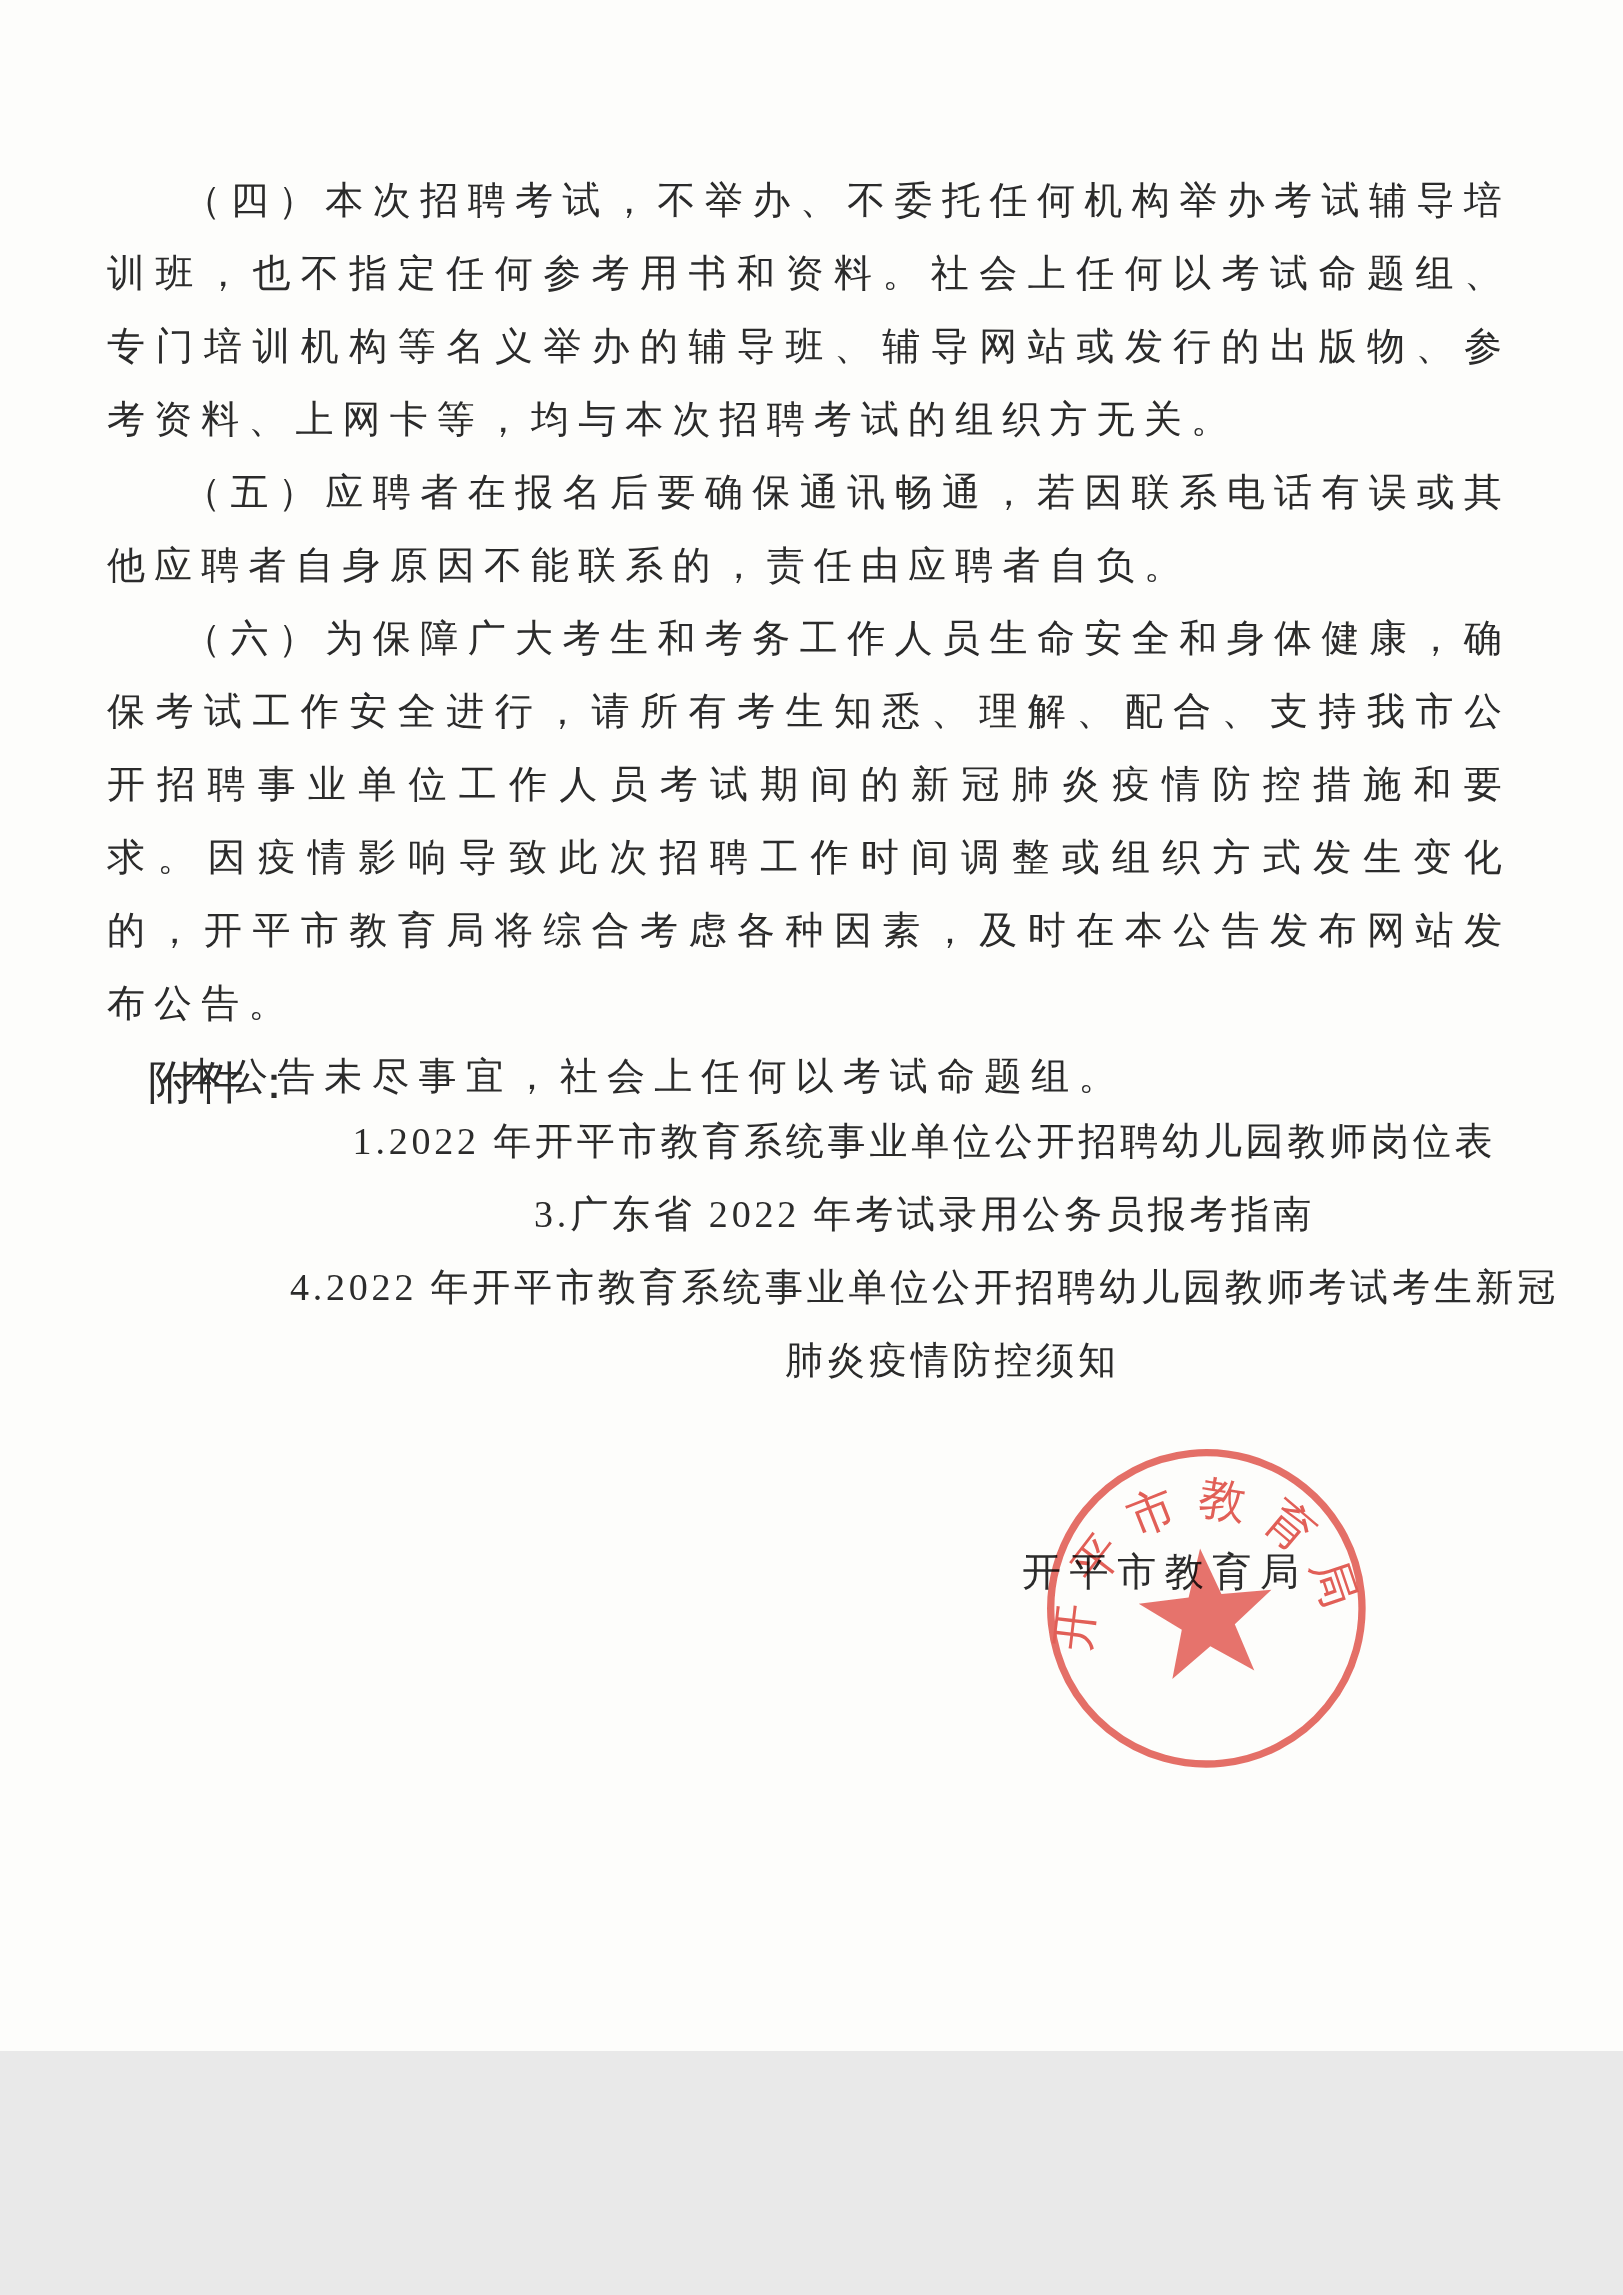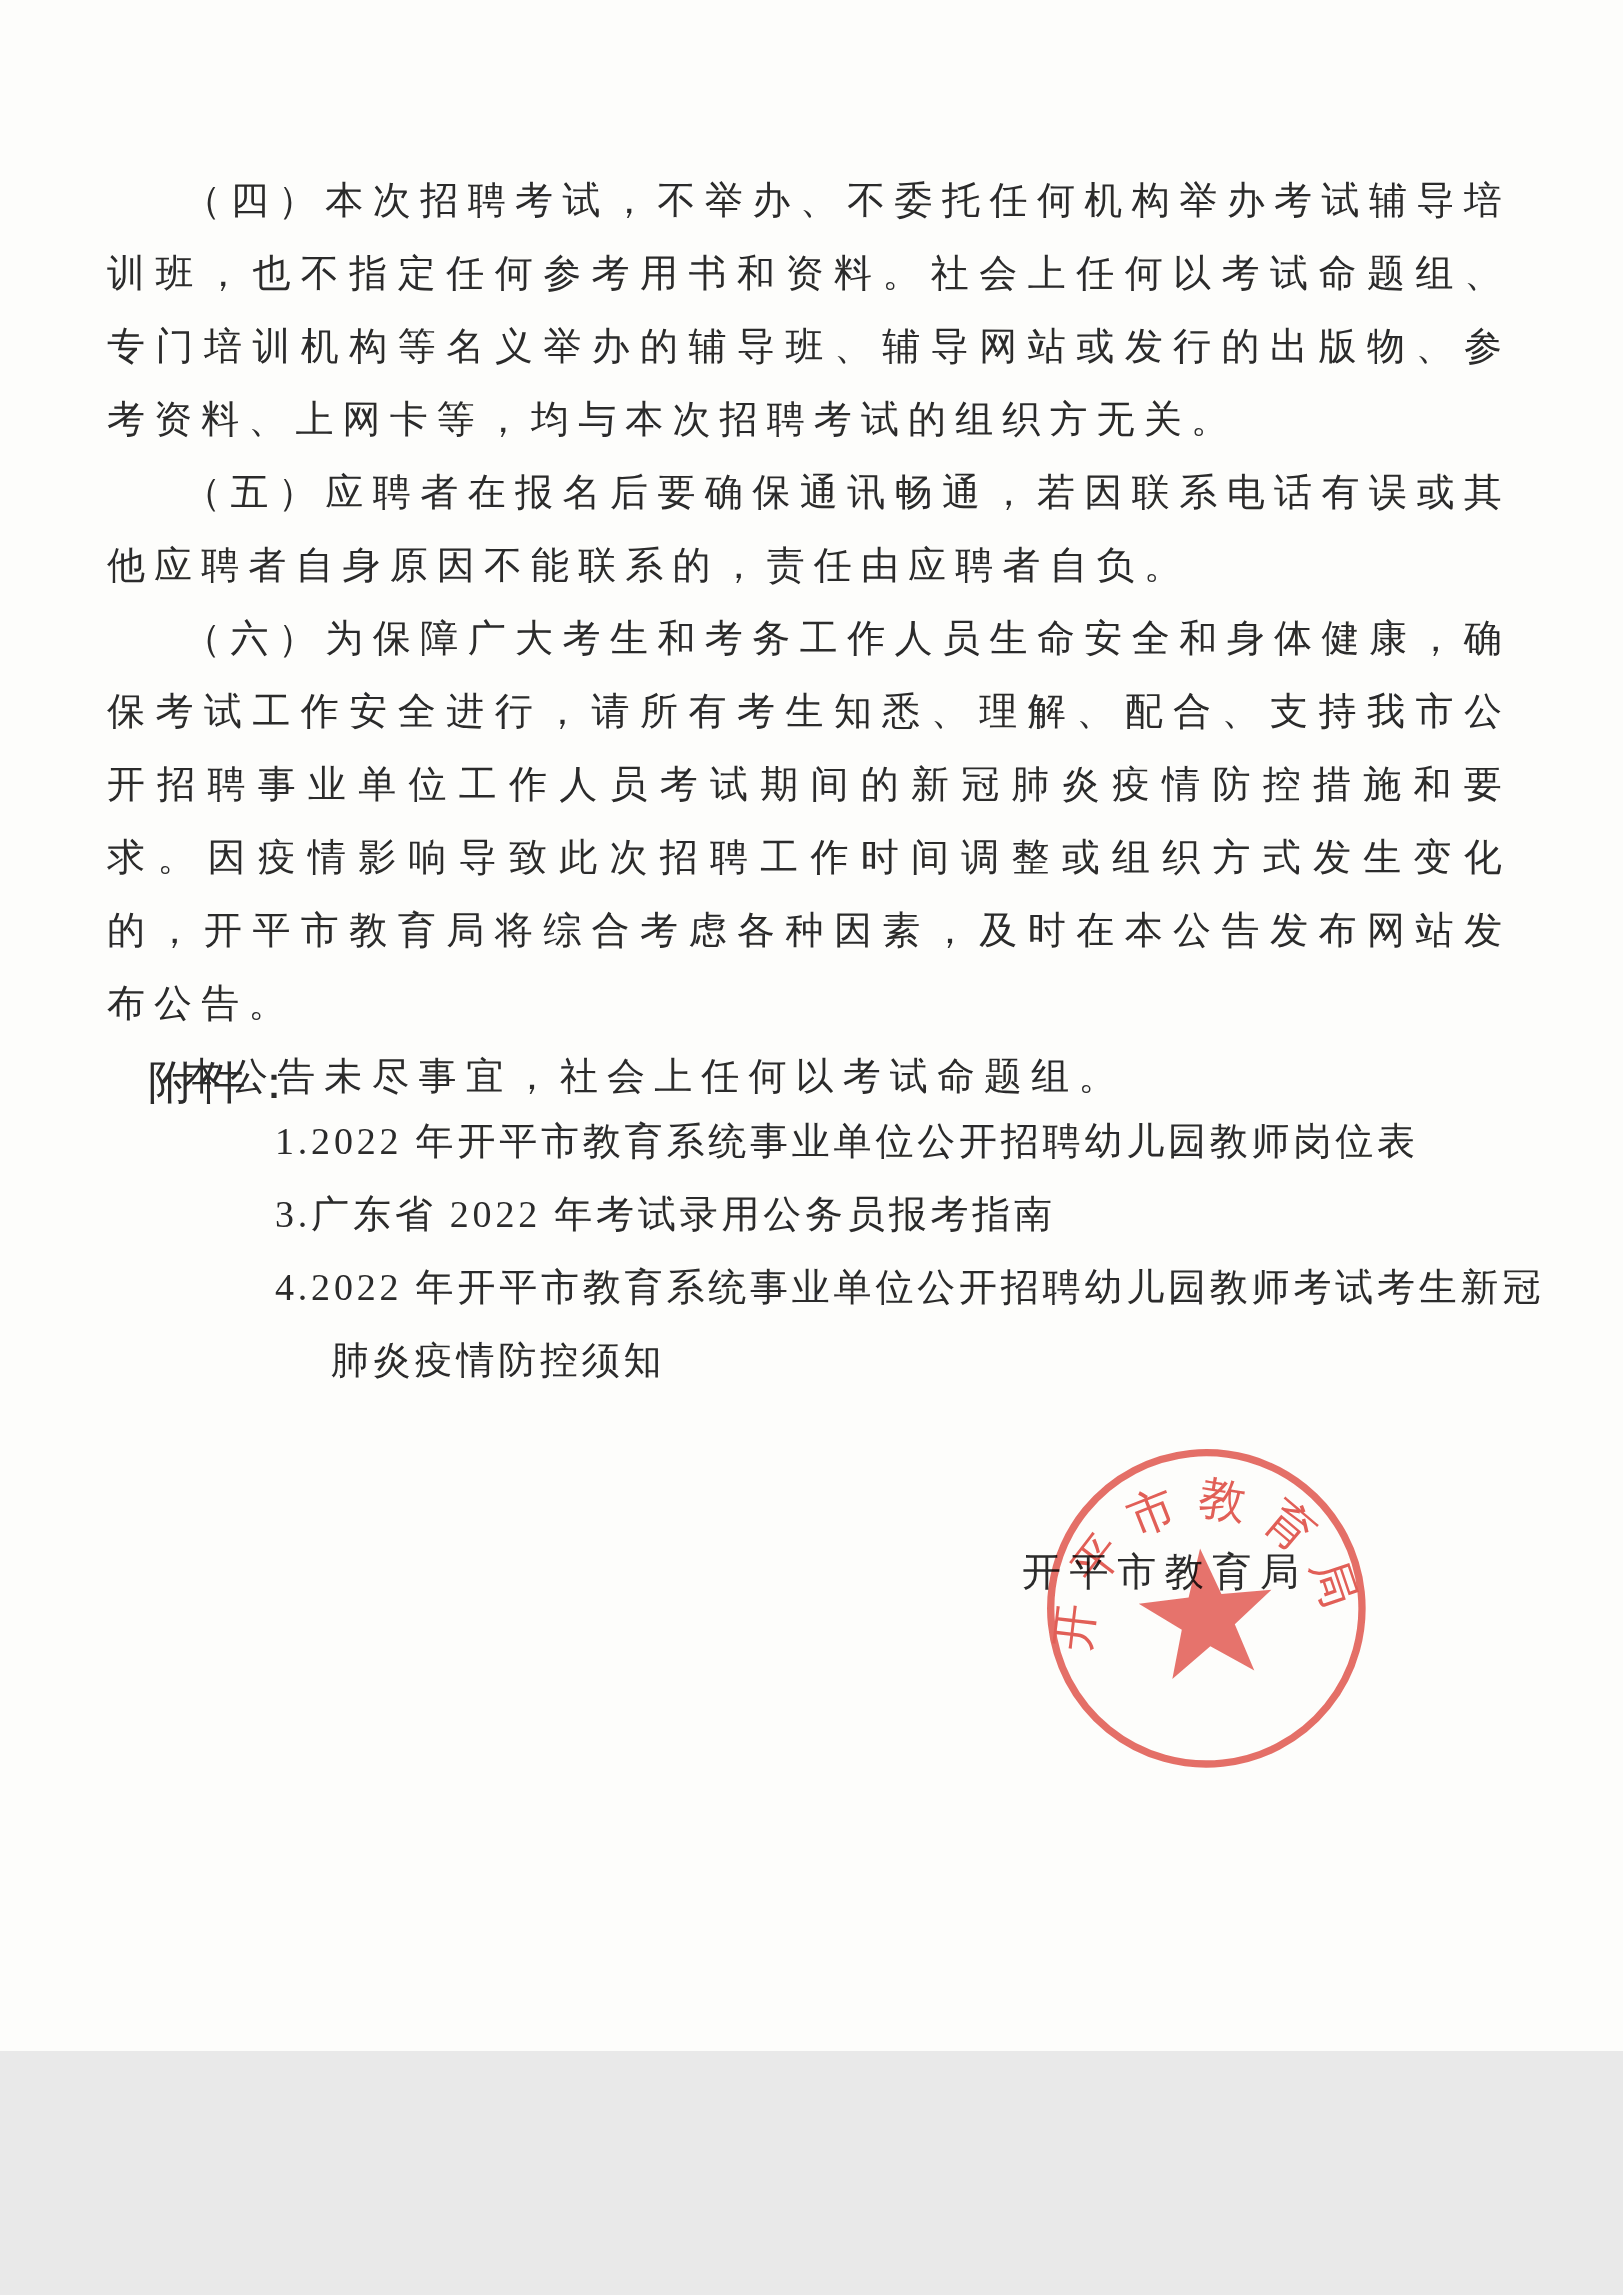--- a/index.html
+++ b/index.html
@@ -39,20 +39,21 @@
     position:absolute;
     left:275px; top:1105px;
     width:1299px;
     font-size:38px;
     line-height:73px;
     letter-spacing:0.10em;
   }
   .attach-item{
     padding-left:56px;
     text-indent:-56px;
+    text-align:center;
   }
   
   .sig-org{
     position:absolute;
     left:1022px; top:1545px;
     font-size:39px;
     letter-spacing:0.22em;
     z-index:1;
   }
   .sig-date{

